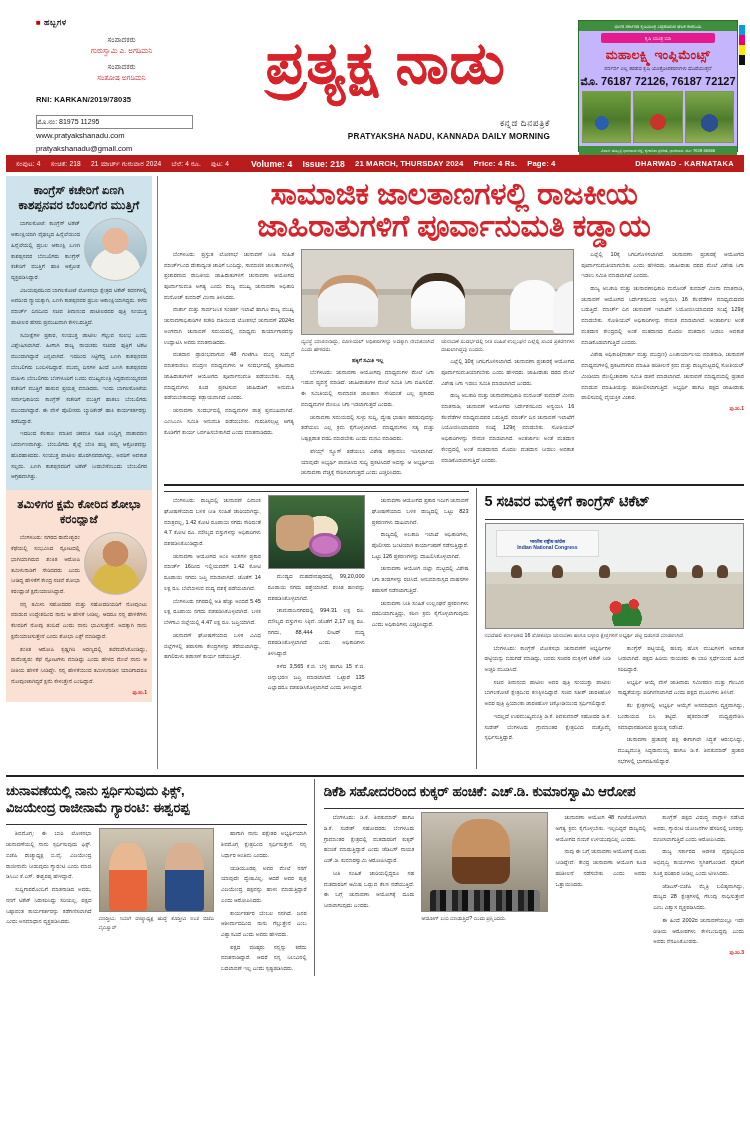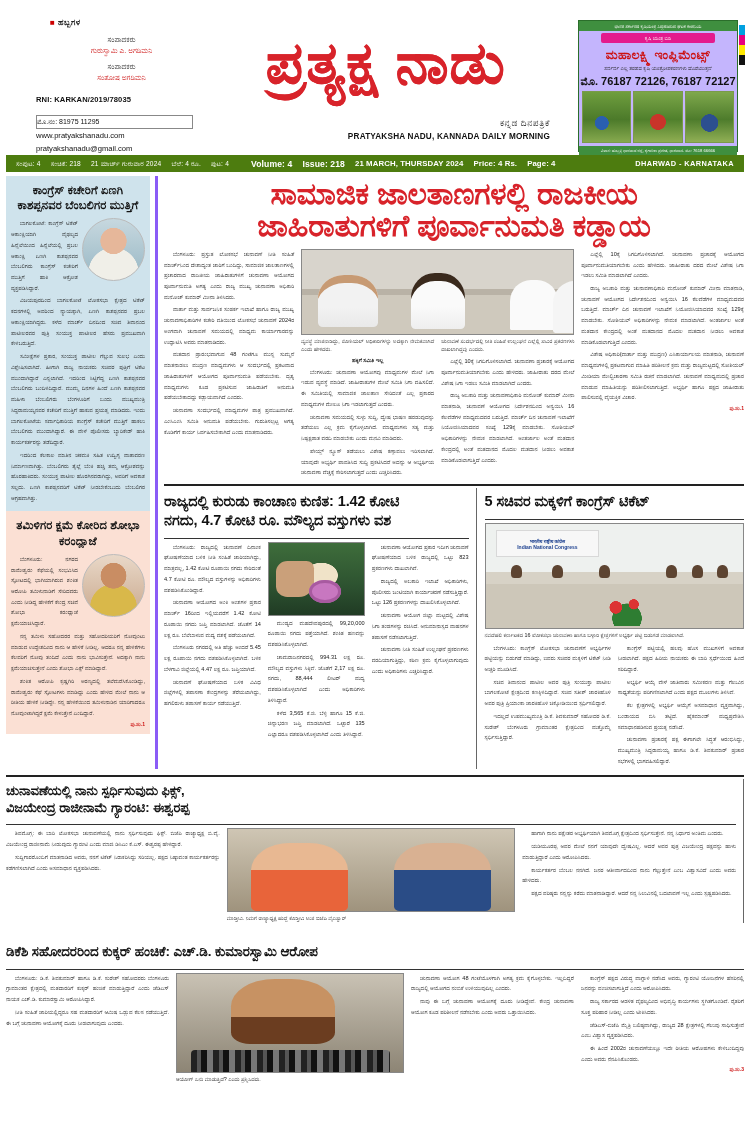--- a/index.html
+++ b/index.html
@@ -7,21 +7,21 @@
     width: 750px; height: 1148px;
     background: #ffffff;
     font-family: "Liberation Sans", sans-serif;
     overflow: hidden;
   }
   .page { position: relative; width: 750px; height: 1148px; background:#fff; }
 
   
   .masthead { position: relative; height: 152px; padding: 8px 8px 0 8px; display:flex; }
   .mh-left { width: 185px; padding-left: 28px; padding-top: 10px; font-size: 7.2px; color:#111; }
-  .mh-star { color:#c00; font-size:8px; letter-spacing:.5px; margin-bottom:6px;margin-left:14px; }
+  .mh-star { color:#c00; font-size:8px; letter-spacing:.5px; margin-bottom:6px; }
   .mh-star b { color:#222; font-weight:700; }
   .mh-credits { text-align:center; padding-left:14px; line-height:1.55; }
   .mh-credits .role { color:#222; }
   .mh-credits .nm { color:#c11; }
   .mh-rni { margin-top:11px; font-weight:700; font-size:7.6px; letter-spacing:.1px; }
   .mh-contact { margin-top:11px; line-height:1.75; font-size:7.6px; }
   .mh-contact .ph { font-size:7px; }
 
   .mh-center { flex:1; position:relative; text-align:center; }
   .logo {
@@ -50,33 +50,33 @@
       linear-gradient(#7ba648, #50802c 55%, #8fae52); }
   .ad-im3 { background:
       radial-gradient(circle at 50% 62%, #2c4f8f 0 22%, transparent 23%),
       linear-gradient(#7fa84c, #4e7c2c 55%, #90af55); }
   .ad-foot { background:#3f8f3f; color:#fff; font-size:4.2px; text-align:center; padding:2px; margin-top:3px;}
   .cmyk { position:absolute; right:-8px; top:4px; width:6px; }
   .cmyk i { display:block; height:10px; }
 
   
   .volbar {
-    margin: 3px 6px 0 6px; background:#4d7c0f; color:#fff;
+    margin: 3px 6px 0 6px; background:#b91c1c; color:#fff;
     height: 17px; display:flex; align-items:center; font-size:7.6px;
     padding: 0 10px; letter-spacing:.1px;
   }
   .volbar .kn { font-size:6.6px; letter-spacing:.2px; }
   .volbar .sep { width:10px; display:inline-block; }
   .volbar .en { font-weight:700; font-size:8.6px; }
   .volbar .en2 { font-weight:700; font-size:7.8px; }
   .volbar .right { margin-left:auto; font-weight:700; font-size:7.4px; letter-spacing:.4px;}
 
   
   .body-wrap { display:flex; padding: 4px 6px 0 6px; }
-  .col-left { width: 152px; border-right:3px solid #8b5cf6; padding-right:5px; }
+  .col-left { width: 152px; border-right:1px solid #8b5cf6; padding-right:5px; }
   .col-main { flex:1; padding-left:6px; }
 
   
   .lead-box { background:#cfe3ec; padding:5px 5px 6px; }
   .lead-box2 { background:#fbe0d4; padding:5px 5px 6px; margin-top:0; }
   .lead-head {
     font-size:11.5px; font-weight:700; color:#111; line-height:1.32;
     text-align:center; letter-spacing:.1px; padding:2px 0 5px;
   }
   .mug { width:63px; height:63px; border-radius:50%; float:right; margin:0 0 2px 4px; overflow:hidden; border:1px solid #bbb;}
@@ -333,24 +333,20 @@
             <p>ವಿಶೇಷ ಅಧಿಕಾರಿ(ವಾರ್ತಾ ಮತ್ತು ಮುದ್ರಣ) ಎಸಿಕಾರ್ಯಾಲಯ ಮಾತನಾಡಿ, ಚುನಾವಣೆ ಮಾಧ್ಯಮಗಳಲ್ಲಿ ಪ್ರಕಟವಾಗುವ ಮಾಹಿತಿ ಪರಿಶೀಲನೆ ಕ್ರಮ ಮತ್ತು ರಾಜ್ಯಮಟ್ಟದಲ್ಲಿ ಸೋಶಿಯಲ್ ಮೀಡಿಯಾ ಮೇಲ್ವಿಚಾರಣಾ ಸಮಿತಿ ರಚನೆ ಮಾಡಲಾಗಿದೆ. ಚುನಾವಣೆ ಮಾಧ್ಯಮದಲ್ಲಿ ಪ್ರಚಾರ ಮಾಡುವ ಮಾಹಿತಿಯನ್ನು ಪರಿಶೀಲಿಸಲಾಗುತ್ತಿದೆ. ಅಭ್ಯರ್ಥಿ ಹಾಗೂ ಪಕ್ಷದ ಜಾಹೀರಾತು ಪಾಲಿಸುವಲ್ಲಿ ವೈಯಕ್ತಿಕ ವಿಚಾರ.</p>
           </div>
           <span class="byline-red">ಪು.ಸಂ.1</span>
         </div>
       </div>
 
       <div class="rule-thick"></div>
       <div style="display:flex; gap:8px;">
 
         <div style="flex:1.62; border-right:1px solid #666; padding-right:7px;">
-          <div class="sec-head">
-            <div>ರಾಜ್ಯದಲ್ಲಿ ಕುರುಡು ಕಾಂಚಾಣ ಕುಣಿತ: 1.42 ಕೋಟಿ</div>
-            <div>ನಗದು, 4.7 ಕೋಟಿ ರೂ. ಮೌಲ್ಯದ ವಸ್ತುಗಳು ವಶ</div>
-          </div>
           <div class="rule"></div>
           <div class="cols3">
             <div class="c">
               <div class="txt">
                 <p>ಬೆಂಗಳೂರು: ರಾಜ್ಯದಲ್ಲಿ ಚುನಾವಣೆ ದಿನಾಂಕ ಘೋಷಣೆಯಾದ ಬಳಿಕ ನೀತಿ ಸಂಹಿತೆ ಜಾರಿಯಾಗಿದ್ದು, ಮಾತ್ರವಲ್ಲ, 1.42 ಕೋಟಿ ರೂಪಾಯಿ ನಗದು ಸೇರಿದಂತೆ 4.7 ಕೋಟಿ ರೂ. ಮೌಲ್ಯದ ವಸ್ತುಗಳನ್ನು ಅಧಿಕಾರಿಗಳು ವಶಪಡಿಸಿಕೊಂಡಿದ್ದಾರೆ.</p>
                 <p>ಚುನಾವಣಾ ಆಯೋಗದ ಅಂಕಿ ಅಂಶಗಳ ಪ್ರಕಾರ ಮಾರ್ಚ್ 16ರಿಂದ ಇಲ್ಲಿಯವರೆಗೆ 1.42 ಕೋಟಿ ರೂಪಾಯಿ ನಗದು ಜಪ್ತಿ ಮಾಡಲಾಗಿದೆ. ಜೊತೆಗೆ 14 ಲಕ್ಷ ರೂ. ಬೆಲೆಬಾಳುವ ಮದ್ಯ ವಶಕ್ಕೆ ಪಡೆಯಲಾಗಿದೆ.</p>
                 <p>ಬೆಂಗಳೂರು ನಗರದಲ್ಲಿ ಅತಿ ಹೆಚ್ಚು ಅಂದರೆ 5.45 ಲಕ್ಷ ರೂಪಾಯಿ ನಗದು ವಶಪಡಿಸಿಕೊಳ್ಳಲಾಗಿದೆ. ಬಳಿಕ ಬೆಳಗಾವಿ ಜಿಲ್ಲೆಯಲ್ಲಿ 4.47 ಲಕ್ಷ ರೂ. ಜಪ್ತಿಯಾಗಿದೆ.</p>
                 <p>ಚುನಾವಣೆ ಘೋಷಣೆಯಾದ ಬಳಿಕ ವಿವಿಧ ಜಿಲ್ಲೆಗಳಲ್ಲಿ ತಪಾಸಣಾ ಕೇಂದ್ರಗಳನ್ನು ತೆರೆಯಲಾಗಿದ್ದು, ಹಗಲಿರುಳು ತಪಾಸಣೆ ಕಾರ್ಯ ನಡೆಯುತ್ತಿದೆ.</p>
               </div>
             </div>
@@ -409,21 +405,21 @@
               </div>
             </div>
           </div>
         </div>
       </div>
     </div>
   </div>
 
   <div style="padding:2px 6px 0 6px;">
     <div class="rule-thick"></div>
-    <div style="display:flex; gap:16px;flex-direction:column;">
+    <div style="display:flex; gap:9px;">
 
       <div style="flex:1.18; border-right:1px solid #666; padding-right:7px;">
         <div class="sec-head" style="font-size:13px">
           <div>ಚುನಾವಣೆಯಲ್ಲಿ ನಾನು ಸ್ಪರ್ಧಿಸುವುದು ಫಿಕ್ಸ್,</div>
           <div>ವಿಜಯೇಂದ್ರ ರಾಜೀನಾಮೆ ಗ್ಯಾರಂಟಿ: ಈಶ್ವರಪ್ಪ</div>
         </div>
         <div class="rule"></div>
         <div class="cols2">
           <div class="c">
             <div class="txt">

